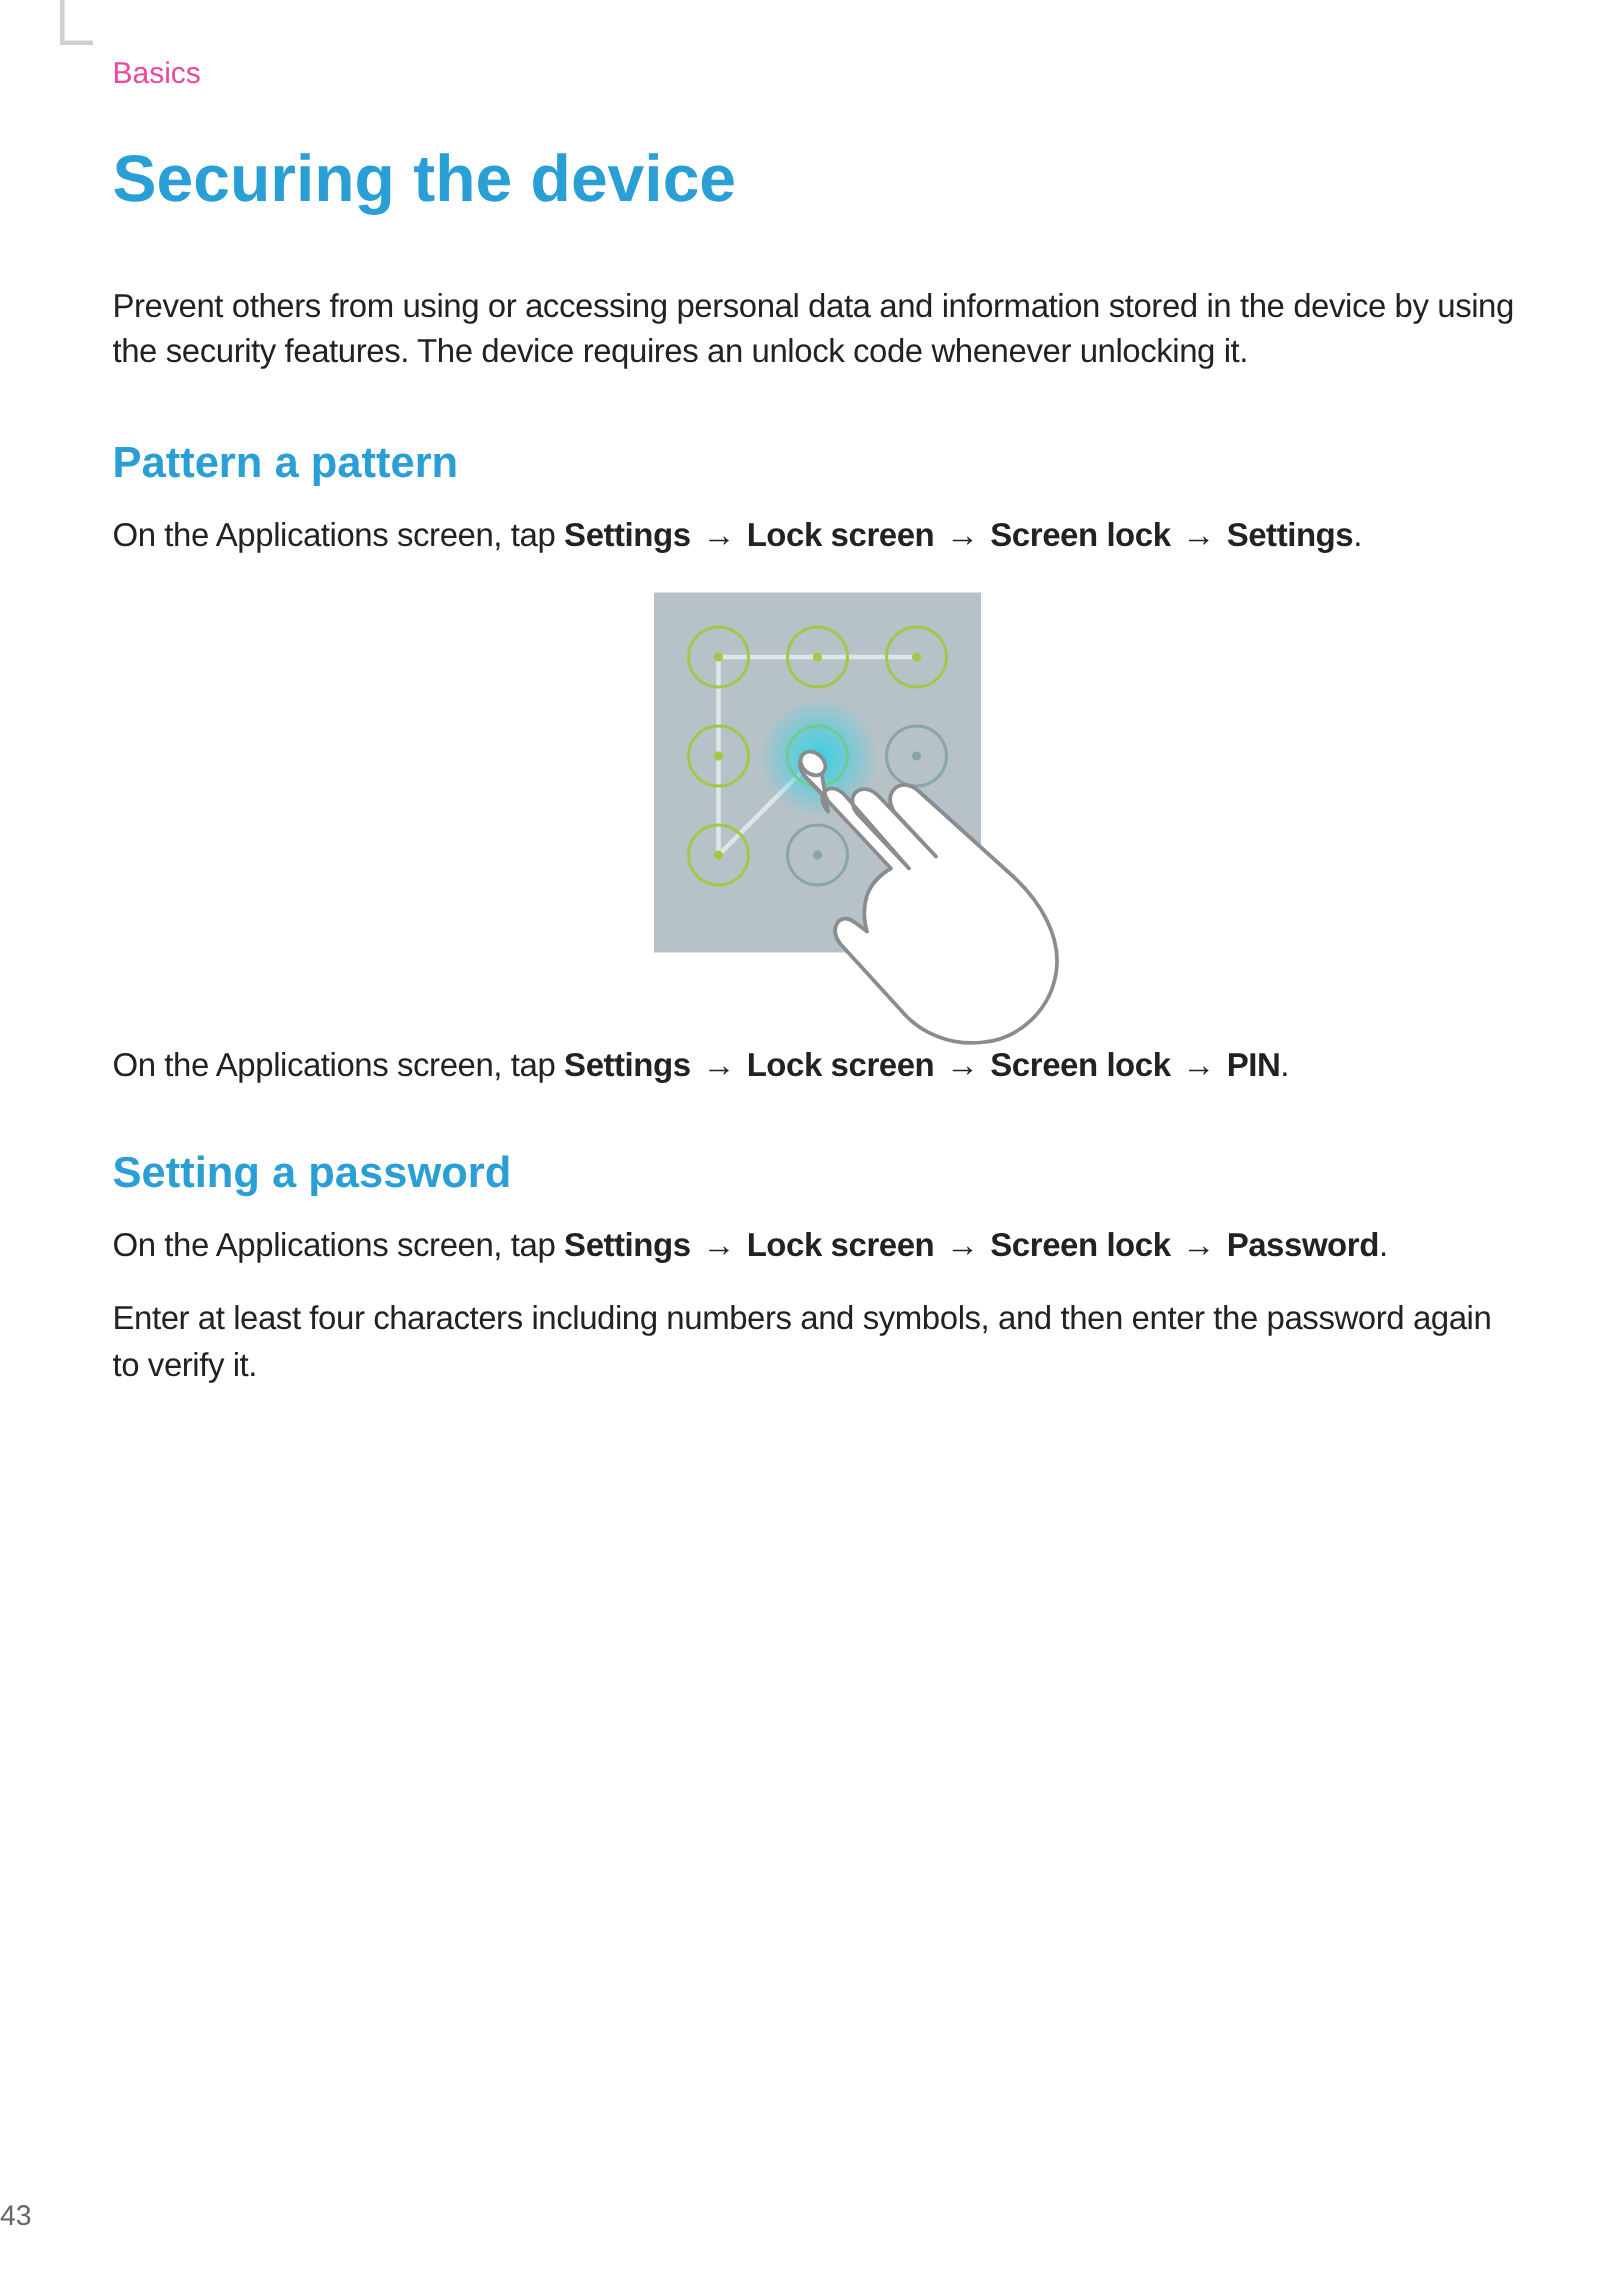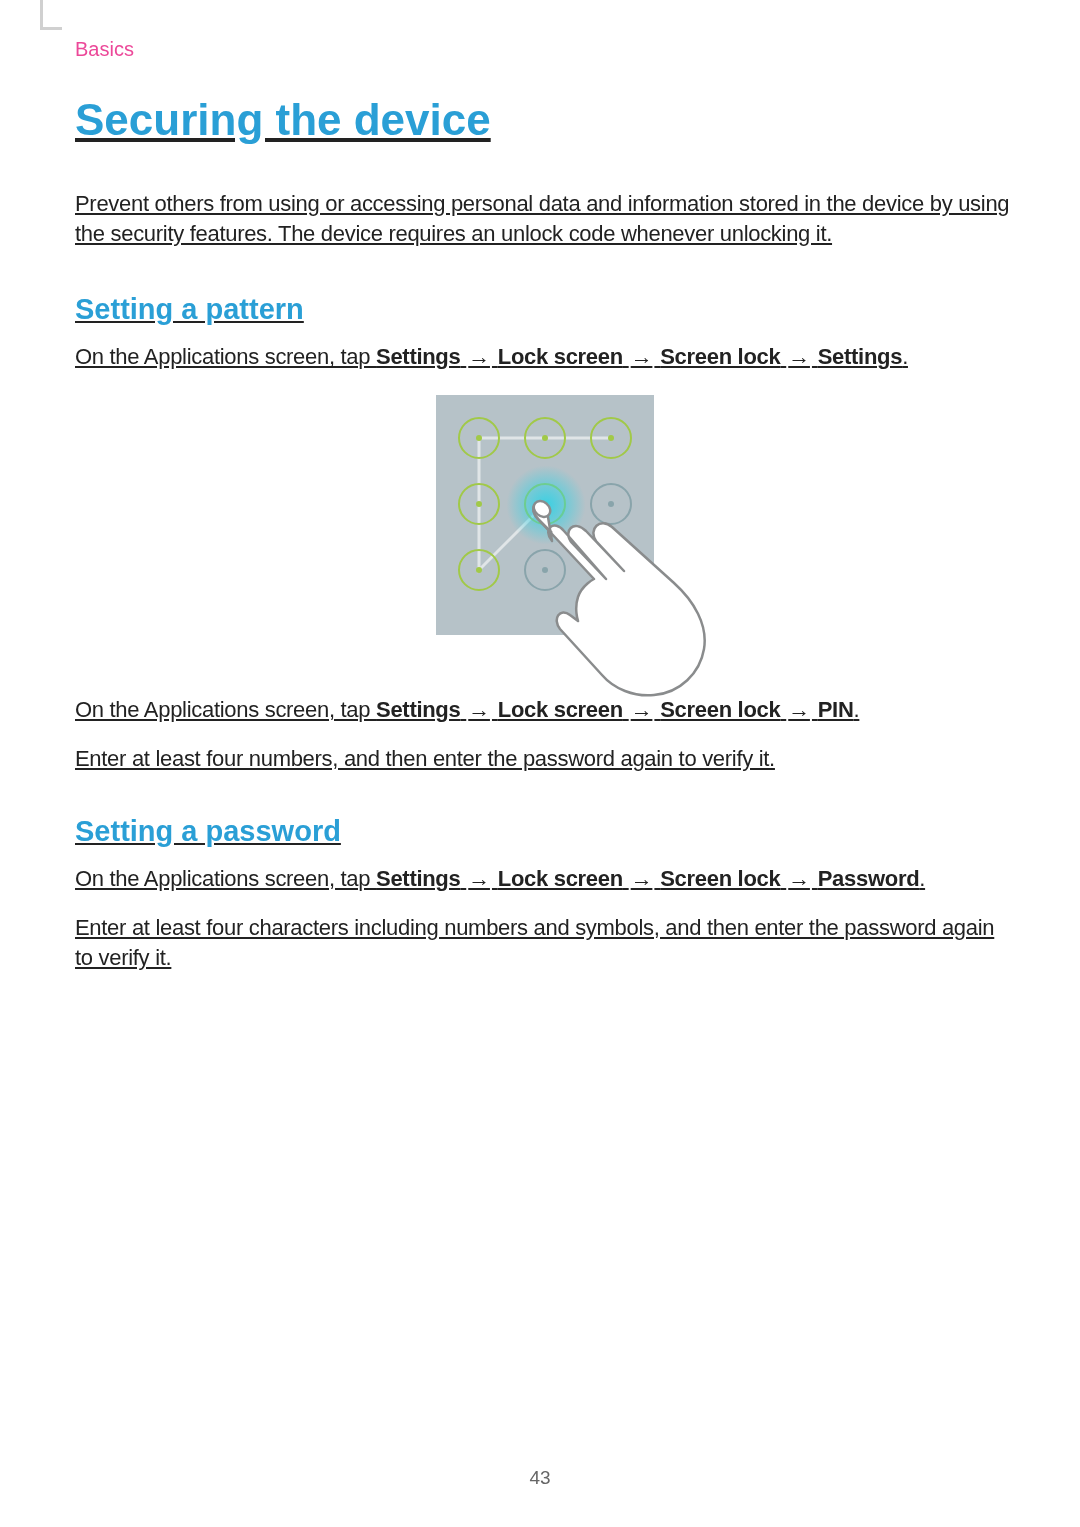--- a/index.html
+++ b/index.html
@@ -25,21 +25,20 @@
       top: 38px;
       left: 75px;
       font-size: 20px;
       color: #ec4899;
     }
     .content {
       position: absolute;
       top: 95px;
       left: 75px;
       right: 65px;
-      text-decoration: underline;
     }
     h1.main-title {
       font-size: 44px;
       font-weight: 700;
       color: #2a9fd6;
       margin-bottom: 22px;
     }
     p.intro {
       font-size: 22px;
       line-height: 1.35;
@@ -108,38 +107,37 @@
       position: absolute;
       top: 92px;
       left: 88px;
       width: 200px;
       height: 220px;
     }
     .page-number {
       position: absolute;
       bottom: 38px;
       width: 100%;
-      text-align: center;
       font-size: 19px;
       color: #666;
     }
     .section-block { margin-bottom: 40px; }
   </style>
 </head>
 <body>
 
 <div class="header-tab"></div>
 <div class="breadcrumb">Basics</div>
 
 <div class="content">
   <h1 class="main-title">Securing the device</h1>
   <p class="intro">Prevent others from using or accessing personal data and information stored in the device by using the security features. The device requires an unlock code whenever unlocking it.</p>
 
   <div class="section-block">
-    <h2 class="section-title">Setting a pattern</h2>
+    <h2 class="section-title">Pattern a pattern</h2>
     <p class="body-text">
       <span>On the Applications screen, tap </span><b>Settings</b> <span class="arrow">→</span> <b>Lock screen</b> <span class="arrow">→</span> <b>Screen lock</b> <span class="arrow">→</span> <b>Settings</b>.
     </p>
 
     <div class="illustration-wrap">
       <div style="position:relative;">
         <div class="pattern-screen">
           <svg class="lines" width="218" height="240">
             <polyline points="43,43 109,43 175,43" stroke="#e0e5e7" stroke-width="3" fill="none"></polyline>
             <polyline points="43,43 43,109 43,175 109,109" stroke="#e0e5e7" stroke-width="3" fill="none"></polyline>
@@ -197,21 +195,20 @@
           <ellipse cx="18" cy="22" rx="9" ry="7" fill="#fff" stroke="#8a8c8d" stroke-width="2.5" transform="rotate(40 18 22)"></ellipse>
         </svg>
       </div>
     </div>
   </div>
 
   <div class="section-block">
     <p class="body-text">
       <span>On the Applications screen, tap </span><b>Settings</b> <span class="arrow">→</span> <b>Lock screen</b> <span class="arrow">→</span> <b>Screen lock</b> <span class="arrow">→</span> <b>PIN</b>.
     </p>
-    <p class="body-text">Enter at least four numbers, and then enter the password again to verify it.</p>
   </div>
 
   <div class="section-block">
     <h2 class="section-title">Setting a password</h2>
     <p class="body-text">
       <span>On the Applications screen, tap </span><b>Settings</b> <span class="arrow">→</span> <b>Lock screen</b> <span class="arrow">→</span> <b>Screen lock</b> <span class="arrow">→</span> <b>Password</b>.
     </p>
     <p class="body-text">Enter at least four characters including numbers and symbols, and then enter the password again to verify it.</p>
   </div>
 </div>

